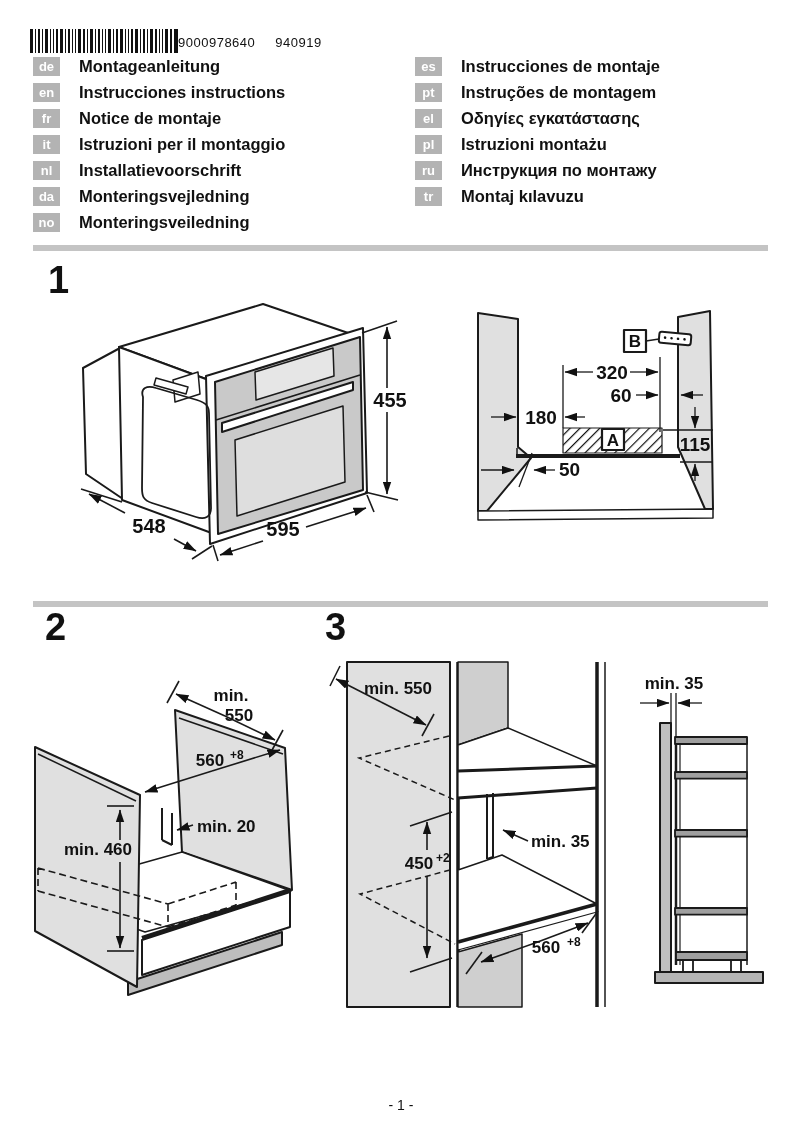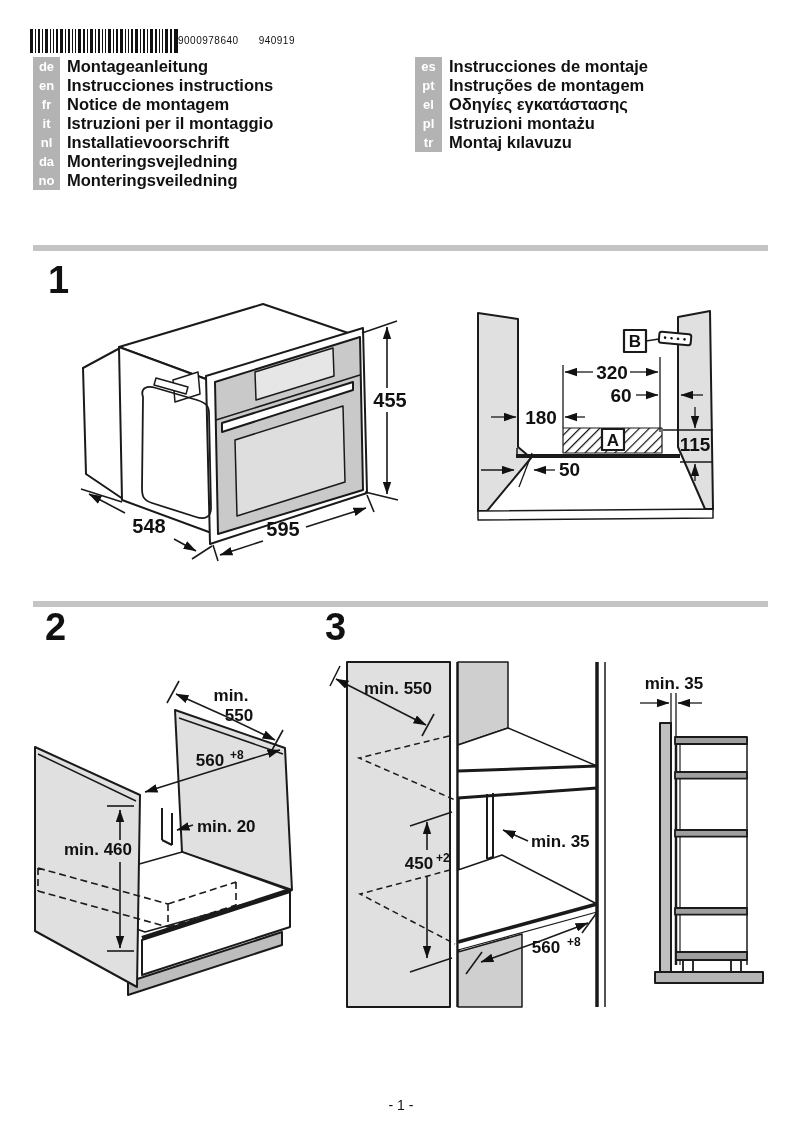--- a/index.html
+++ b/index.html
@@ -1,25 +1,25 @@
 <!DOCTYPE html>
 <html><head>
 <meta charset="utf-8">
 <style>
   html,body{margin:0;padding:0;background:#fff;}
   .page{position:relative;width:802px;height:1134px;background:#fff;overflow:hidden;
         font-family:"Liberation Sans",sans-serif;color:#111;}
-  .bc-nums{position:absolute;left:178px;top:35px;font-size:10px;letter-spacing:.5px;display:flex;gap:20px;}
-  .lang-col{position:absolute;display:flex;flex-direction:column;gap:0;justify-content:space-between;}
+  .bc-nums{position:absolute;left:178px;top:35px;font-size:13px;letter-spacing:.5px;display:flex;gap:20px;}
+  .lang-col{position:absolute;display:flex;flex-direction:column;gap:7px;justify-content:space-between;}
   .lang-col.left{left:33px;top:57px;}
   .lang-col.right{left:415px;top:57px;}
   .lang-row{display:flex;align-items:center;height:19px;}
   .lang-code{width:27px;height:19px;background:#b3b3b3;color:#fff;font-size:13px;font-weight:600;
              display:flex;align-items:center;justify-content:center;flex:0 0 27px;}
-  .lang-title{margin-left:7px;font-size:16.5px;font-weight:700;white-space:nowrap;}
+  .lang-title{margin-left:19px;font-size:16.5px;font-weight:700;white-space:nowrap;}
   .divider{position:absolute;left:33px;width:735px;height:5.5px;background:#c4c4c4;}
   .fig-num{position:absolute;font-size:38px;font-weight:700;line-height:1;}
   .page-num{position:absolute;left:0;top:1097px;width:100%;text-align:center;font-size:14px;}
   svg{position:absolute;overflow:visible;}
   svg text{font-family:"Liberation Sans",sans-serif;font-weight:700;fill:#111;}
   .ln{stroke:#1a1a1a;fill:none;}
 </style>
 </head>
 <body>
 
@@ -37,21 +37,21 @@
     <div class="lang-row">
         <span class="lang-code">de</span>
         <span class="lang-title">Montageanleitung</span>
       </div>
     <div class="lang-row">
         <span class="lang-code">en</span>
         <span class="lang-title">Instrucciones instructions</span>
       </div>
     <div class="lang-row">
         <span class="lang-code">fr</span>
-        <span class="lang-title">Notice de montagem</span>
+        <span class="lang-title">Notice de montaje</span>
       </div>
     <div class="lang-row">
         <span class="lang-code">it</span>
         <span class="lang-title">Istruzioni per il montaggio</span>
       </div>
     <div class="lang-row">
         <span class="lang-code">nl</span>
         <span class="lang-title">Installatievoorschrift</span>
       </div>
     <div class="lang-row">
@@ -73,20 +73,24 @@
         <span class="lang-code">pt</span>
         <span class="lang-title">Instruções de montagem</span>
       </div>
     <div class="lang-row">
         <span class="lang-code">el</span>
         <span class="lang-title">Οδηγίες εγκατάστασης</span>
       </div>
     <div class="lang-row">
         <span class="lang-code">pl</span>
         <span class="lang-title">Istruzioni montażu</span>
+      </div>
+    <div class="lang-row">
+        <span class="lang-code">ru</span>
+        <span class="lang-title">Инструкция по монтажу</span>
       </div>
     <div class="lang-row">
         <span class="lang-code">tr</span>
         <span class="lang-title">Montaj kılavuzu</span>
       </div>
   </div>
 
   <div class="divider" style="top:245px"></div>
   <div class="divider" style="top:601px"></div>
 

